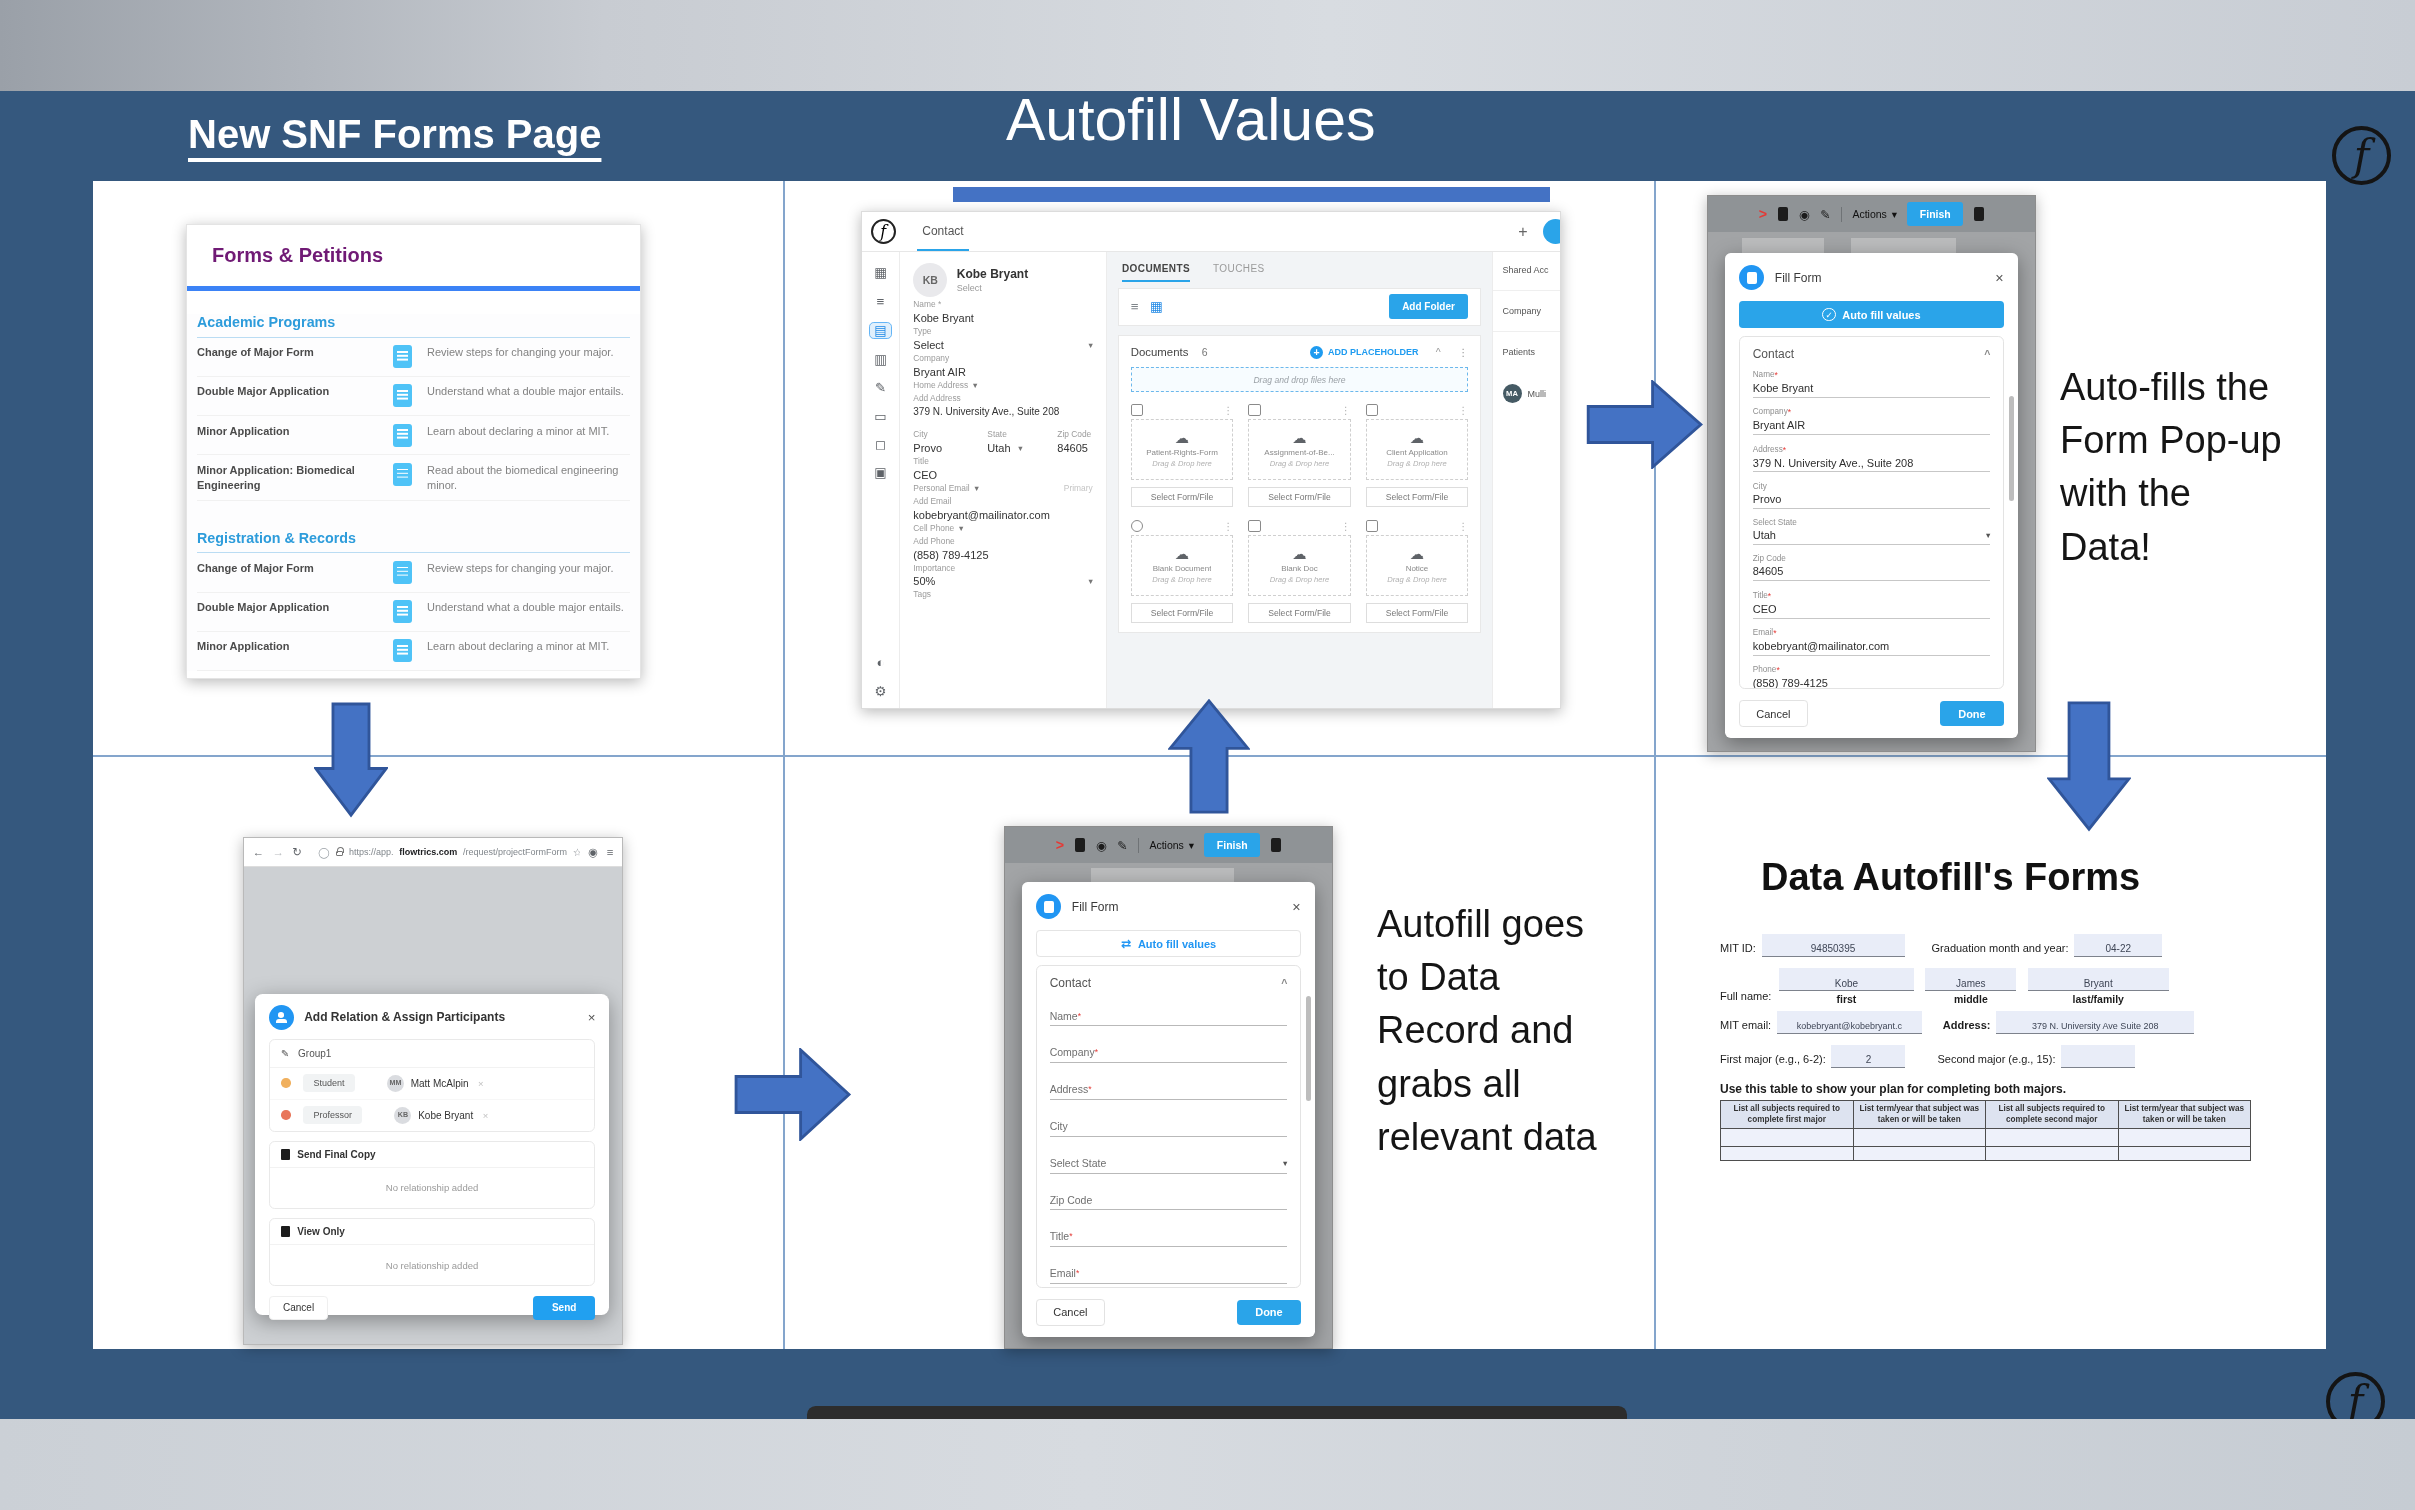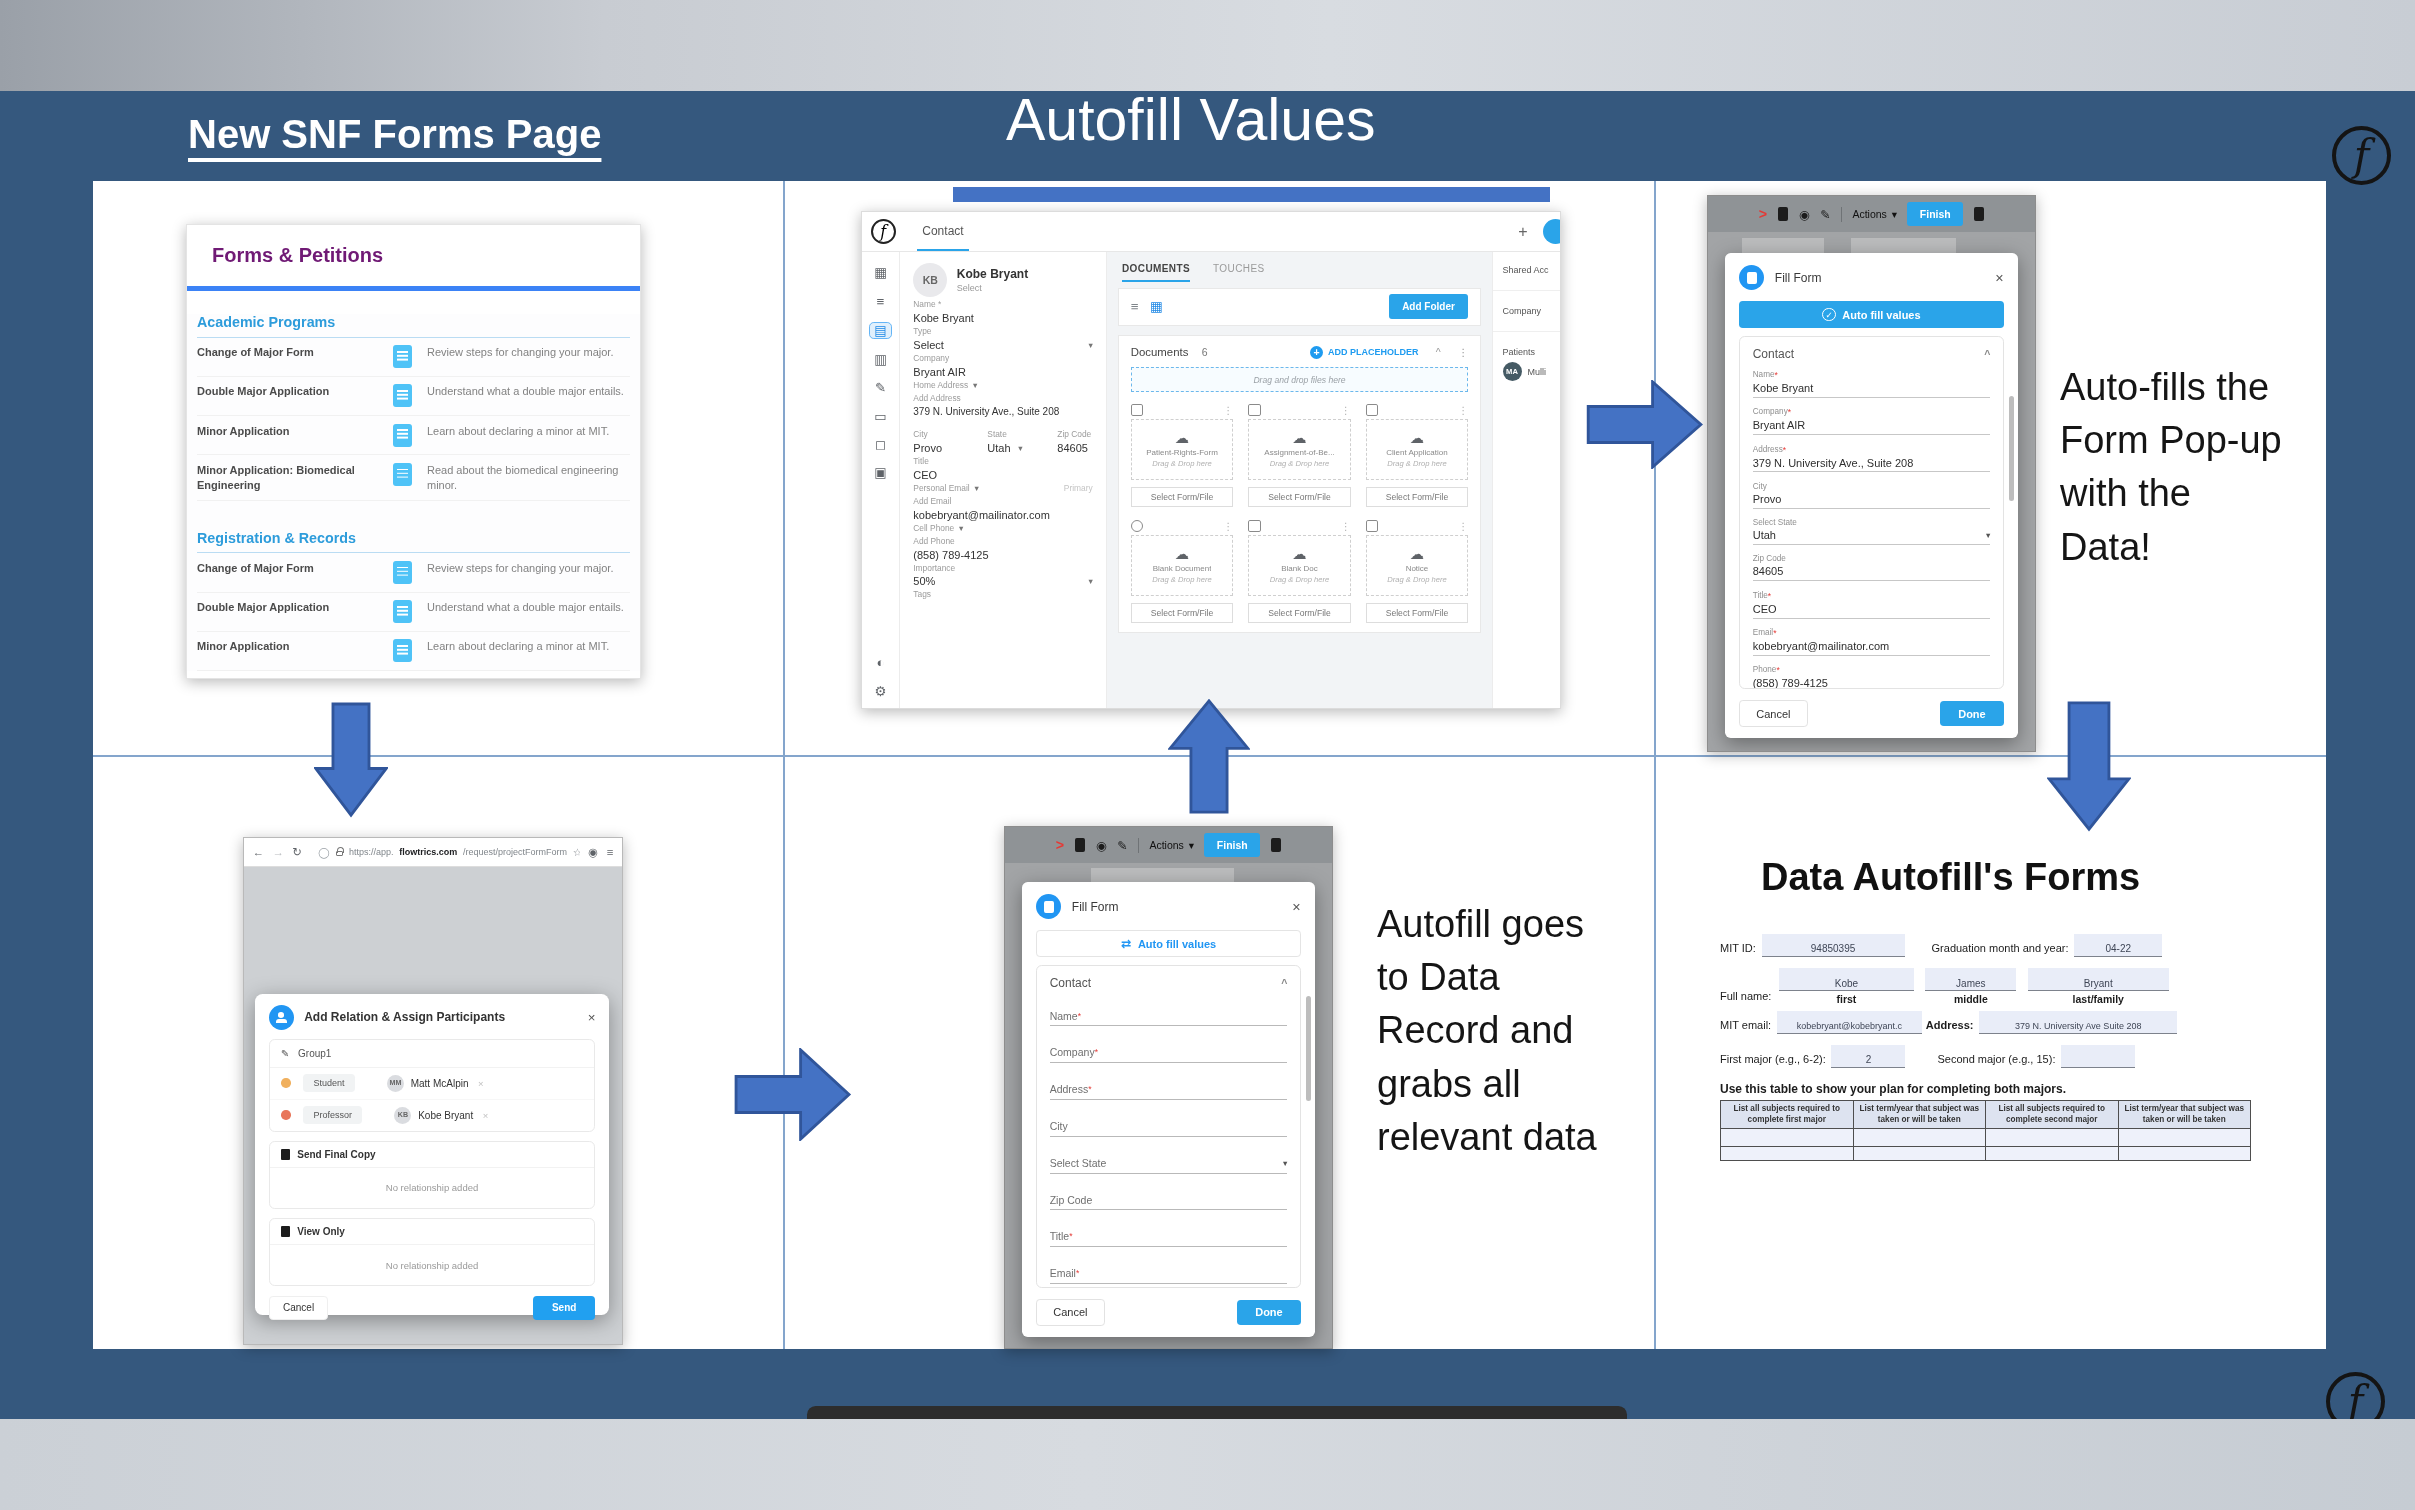--- a/index.html
+++ b/index.html
@@ -76,21 +76,21 @@
 .dcard{position:relative;padding-top:17px}
 .cb{position:absolute;left:0;top:1.9px;width:12.4px;height:12.4px;border:1.9px solid #8a8a8a;border-radius:1.9px;background:#fff}
 .dkebab{position:absolute;right:0;top:1.9px;color:#b5b5b5;font-size:10.5px}
 .dbox{border:1.4px dashed #cfcfcf;height:61px;display:flex;flex-direction:column;align-items:center;justify-content:center;text-align:center;padding:0 3.8px}
 .dbox .cloud{font-size:14.3px;color:#5f6368;line-height:1}
 .dname{font-size:8px;color:#8a8a8a;margin-top:2.9px;white-space:nowrap;overflow:hidden;max-width:100%}
 .dhint{font-size:7.6px;font-style:italic;color:#b0b0b0;margin-top:1.9px}
 .dselect{margin-top:6.7px;border:1px solid #ddd;background:#fff;height:20px;display:flex;align-items:center;justify-content:center;font-size:8.6px;color:#777}
 .cright{width:68px;background:#fff;border-left:1px solid #ececec;font-size:9px;color:#555;padding:13.3px 0 0 9.5px;display:flex;flex-direction:column;flex:none}
 .cr-div{height:1px;background:#efefef;margin:15px 0 15px -9.5px}
-.cr-avrow{display:flex;align-items:center;gap:6px;margin-top:5px}
+.cr-avrow{display:flex;align-items:center;gap:6px;margin-top:27px}
 .cr-av{width:19px;height:19px;border-radius:50%;background:#455a64;color:#fff;font-size:7.6px;display:flex;align-items:center;justify-content:center;font-weight:700;flex:none}
 
 
 .fillwin{display:flex;flex-direction:column;overflow:hidden;border:1px solid #8d8d8d}
 #shot-ffa{left:1707px;top:195px;width:329px;height:557px}
 #shot-ffb{left:1004px;top:826px;width:329px;height:523px}
 .wbar{height:36px;background:#8f9396;display:flex;align-items:center;justify-content:center;gap:10.5px;flex:none;color:#1c1c1c;font-size:12.4px}
 .redc{color:#e53935;font-weight:700;font-size:14.3px}
 .sep{width:1px;height:15px;background:#6f7376}
 .wactions{font-size:10.5px;color:#111;display:flex;align-items:center;gap:4.8px}
@@ -666,21 +666,21 @@
           <div class="m-cap">middle</div>
         </span>
       <span style="margin-left:11.4px;width:141px">
           <span class="m-box">Bryant</span>
           <div class="m-cap">last/family</div>
         </span>
     </div>
     <div class="m-row" style="margin-top:5.7px">
       <span class="m-lab">MIT email:</span>
       <span class="m-box" style="width:145px;margin-left:5.7px;font-size:9px">kobebryant@kobebryant.c</span>
-      <span class="m-lab b" style="margin-left:4px">Address:</span>
+      <span class="m-lab b" style="margin-left:21px">Address:</span>
       <span class="m-box" style="width:198px;margin-left:5.7px;font-size:9px">379 N. University Ave Suite 208</span>
     </div>
     <div class="m-row" style="margin-top:11.4px">
       <span class="m-lab">First major (e.g., 6-2):</span>
       <span class="m-box" style="width:74px;margin-left:5.7px">2</span>
       <span class="m-lab" style="margin-left:32px">Second major (e.g., 15):</span>
       <span class="m-box" style="width:74px;margin-left:5.7px"></span>
     </div>
     <div class="m-caption">Use this table to show your plan for completing both majors.</div>
     <table class="mt">

